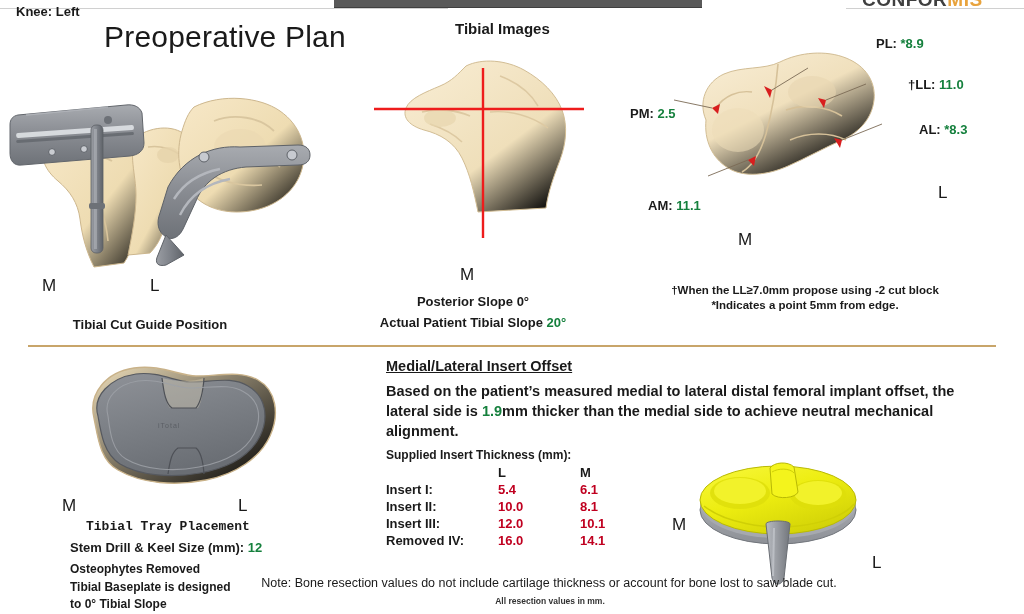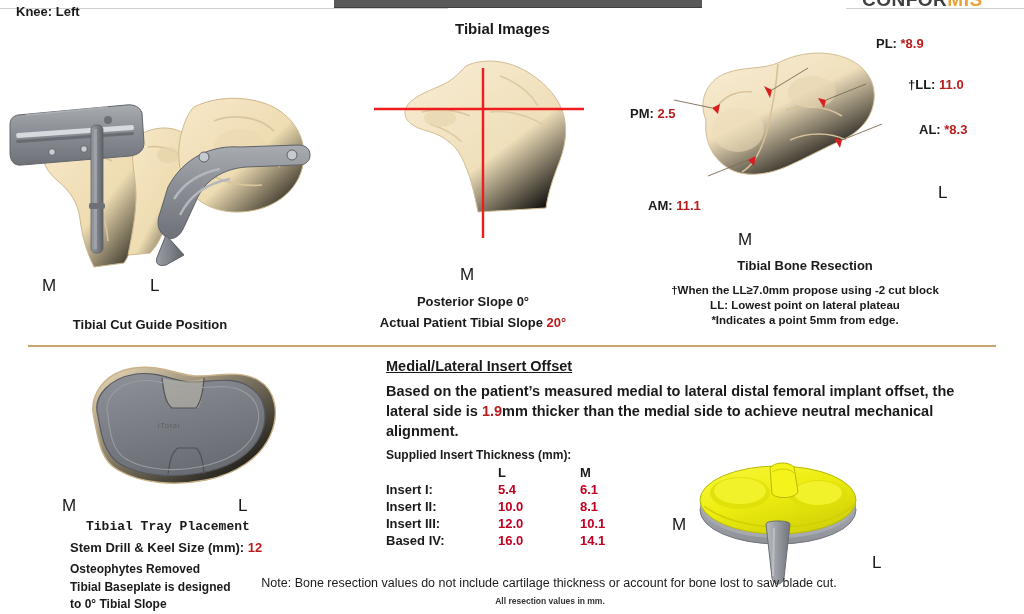--- a/index.html
+++ b/index.html
@@ -23,21 +23,21 @@
 
   .knee{position:absolute;left:16px;top:4px;font-size:13px;font-weight:600;}
 
   .title{position:absolute;left:104px;top:20px;font-size:30px;font-weight:400;
     color:#1a1a1a;letter-spacing:.2px;}
 
   .hdr{position:absolute;font-size:15px;font-weight:700;}
   .caption{position:absolute;font-size:13px;font-weight:700;text-align:center;}
   .note-sm{position:absolute;font-size:11.5px;font-weight:700;text-align:center;line-height:15px;}
   .mark{position:absolute;font-size:17px;font-weight:400;color:#1a1a1a;}
-  .red{color:#b91c1c;}
+  .red{color:#15803d;}
   .redlbl{position:absolute;font-size:13px;font-weight:700;white-space:nowrap;}
 
   .divider{position:absolute;left:28px;top:345px;width:968px;height:2px;
     background:#c6a濃;background:#c8a56a;}
 
   
   .blk{position:absolute;font-weight:700;}
   .b13{font-size:13px;}
   .b12{font-size:12px;}
 
@@ -69,20 +69,21 @@
 
 <div class="page">
 
   <div class="top-toolbar"></div>
   <div class="top-rule-left"></div>
   <div class="top-rule-right"></div>
 
   <div class="logo"><span class="a">CONFOR</span><span class="b">MIS</span></div>
 
   <div class="knee">Knee: Left</div>
+  <div class="title">Preoperative Plan</div>
 
   <div class="art" style="left:8px;top:95px;">
     <svg width="330" height="175" viewBox="0 0 330 175">
       <defs>
         <linearGradient id="bone1" x1="0" y1="0" x2="1" y2="1">
           <stop offset="0%" stop-color="#f7e8c8"></stop>
             <stop offset="55%" stop-color="#eedcb2"></stop>
           <stop offset="100%" stop-color="#ddc característica"></stop>
             <stop offset="100%" stop-color="#dbc69b"></stop>
         </linearGradient>
@@ -239,24 +240,22 @@
 
   <div class="redlbl" style="left:919px;top:122px;"><span>AL: </span><span class="red">*8.3</span></div>
 
   <div class="redlbl" style="left:630px;top:106px;"><span>PM: </span><span class="red">2.5</span></div>
 
   <div class="redlbl" style="left:648px;top:198px;"><span>AM: </span><span class="red">11.1</span></div>
 
   <div class="mark" style="left:938px;top:183px;">L</div>
   <div class="mark" style="left:738px;top:230px;">M</div>
 
-  <div class="caption" style="left:640px;top:258px;width:330px;">Tibial Bone Resection</div>
   <div class="note-sm" style="left:620px;top:283px;width:370px;">
     <div>†When the LL≥7.0mm propose using -2 cut block</div>
-    <div>LL: Lowest point on lateral plateau</div>
     <div>*Indicates a point 5mm from edge.</div>
   </div>
 
   <div class="divider"></div>
 
   <div class="art" style="left:72px;top:356px;">
     <svg width="220" height="140" viewBox="0 0 220 140">
       <defs>
         <linearGradient id="tray" x1="0" y1="0" x2="0.4" y2="1">
           <stop offset="0%" stop-color="#8f9298"></stop>
@@ -330,21 +329,21 @@
           <td class="lab">Insert II:</td>
           <td class="val">10.0</td>
           <td class="val">8.1</td>
         </tr>
         <tr>
           <td class="lab">Insert III:</td>
           <td class="val">12.0</td>
           <td class="val">10.1</td>
         </tr>
         <tr>
-          <td class="lab">Based IV:</td>
+          <td class="lab">Removed IV:</td>
           <td class="val">16.0</td>
           <td class="val">14.1</td>
         </tr>
       </tbody>
     </table>
   </div>
 
   <div class="art" style="left:678px;top:448px;">
     <svg width="200" height="148" viewBox="0 0 200 148">
       <defs>

